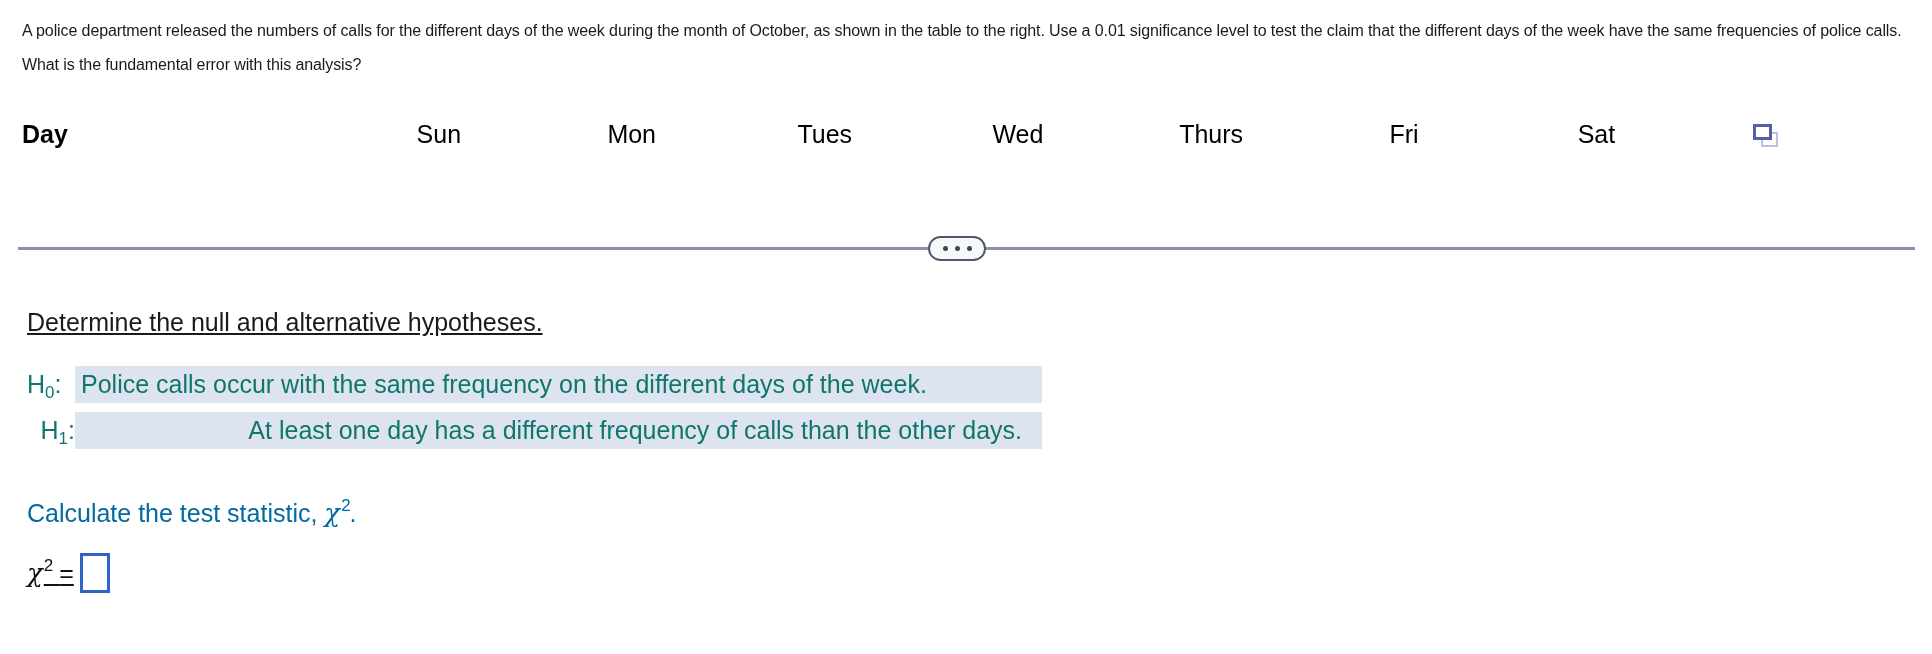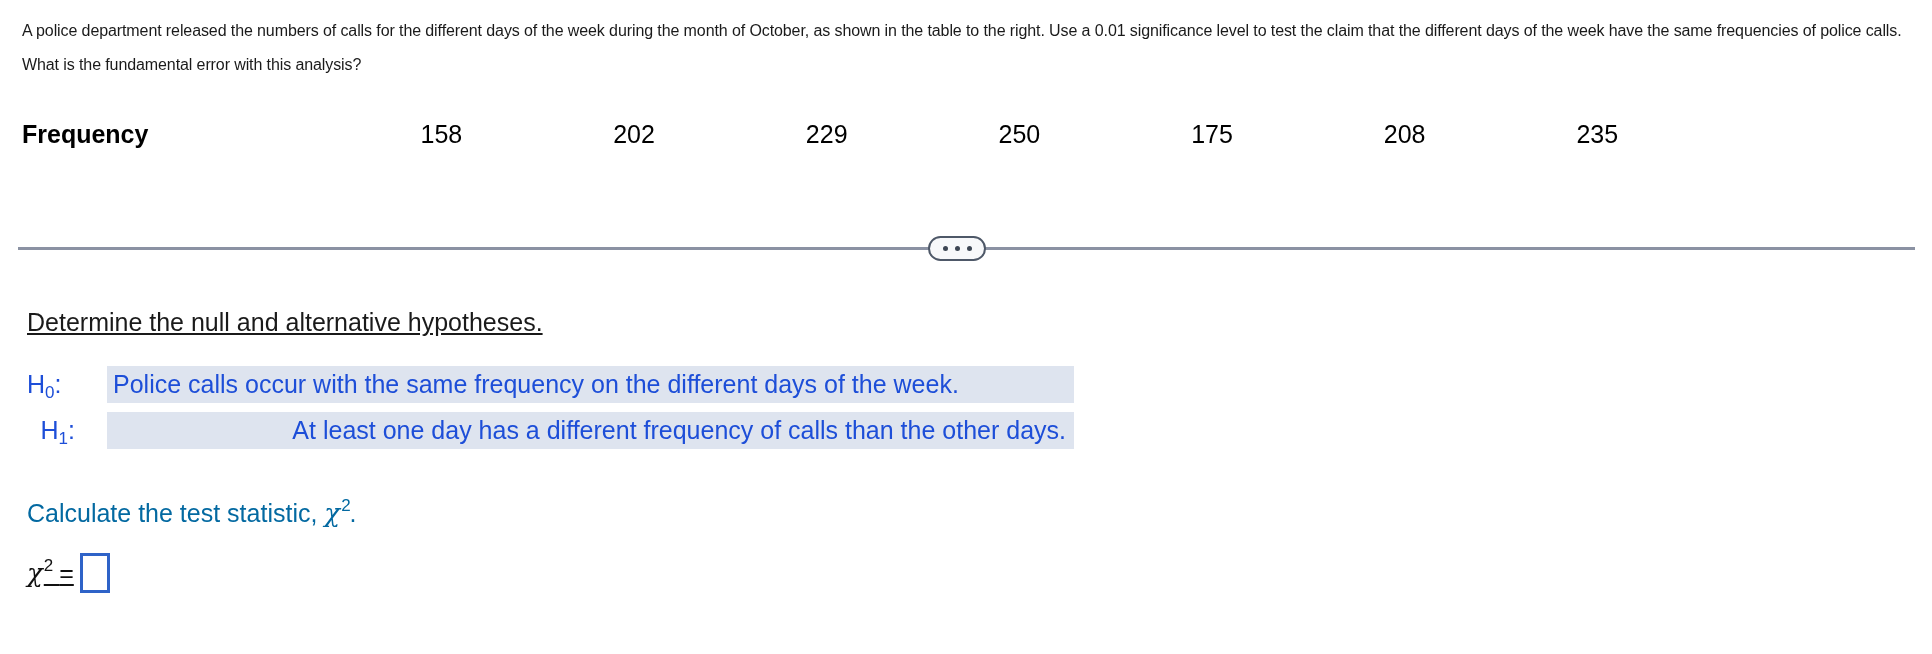--- a/index.html
+++ b/index.html
@@ -124,43 +124,42 @@
     text-decoration: underline;
   }
 
   .hypothesis-row {
     position: absolute;
     left: 27px;
     height: 37px;
     display: flex;
     align-items: center;
     font-size: 25px;
-    color: #1d4ed8;
-    white-space: nowrap;
-    gap: 32px;
+    color: #0f766e;
+    white-space: nowrap;
   }
   #hypothesis-row-null { top: 366px; }
   #hypothesis-row-alt  { top: 412px; text-align: right; }
 
   .hyp-label {
     width: 48px;
     flex: 0 0 48px;
     font-size: 25px;
   }
   .hyp-label sub {
     font-size: 17px;
     vertical-align: baseline;
     position: relative;
     top: 5px;
   }
   .hyp-text {
     background: #dee4ef;
     height: 37px;
     line-height: 37px;
-    padding: 0 8px 0 6px;
+    padding: 0 20px 0 6px;
     width: 967px;
   }
 
   #calculate-prompt {
     position: absolute;
     left: 27px;
     top: 498px;
     font-size: 25px;
     color: #0369a1;
     white-space: nowrap;
@@ -212,30 +211,35 @@
     color: #1a1f8c;
   }
 </style>
 </head>
 <body>
 
 <div id="problem-statement">A police department released the numbers of calls for the different days of the week during the month of October, as shown in the table to the right. Use a 0.01 significance level to test the claim that the different days of the week have the same frequencies of police calls. What is the fundamental error with this analysis?</div>
 
 <table id="data-table">
   <tbody>
-  <tr>
-    <td class="rowlabel">Frequency</td>
-    <td class="daycol">158</td>
-    <td class="daycol">202</td>
-    <td class="daycol">229</td>
-    <td class="daycol">250</td>
-    <td class="daycol">175</td>
-    <td class="daycol">208</td>
-    <td class="daycol">235</td>
-    <td class="iconcol"></td>
+      <tr>
+    <td class="rowlabel">Day</td>
+    <td class="daycol">Sun</td>
+    <td class="daycol">Mon</td>
+    <td class="daycol">Tues</td>
+    <td class="daycol">Wed</td>
+    <td class="daycol">Thurs</td>
+    <td class="daycol">Fri</td>
+    <td class="daycol">Sat</td>
+    <td class="iconcol">
+      <span class="copy-icon">
+        <span class="back"></span>
+        <span class="front"></span>
+      </span>
+    </td>
   </tr>
 </tbody>
   </table>
 
 <div id="section-divider"></div>
 <div id="expand-ellipsis-button">
   <i></i>
   <i></i>
   <i></i>
 </div>

